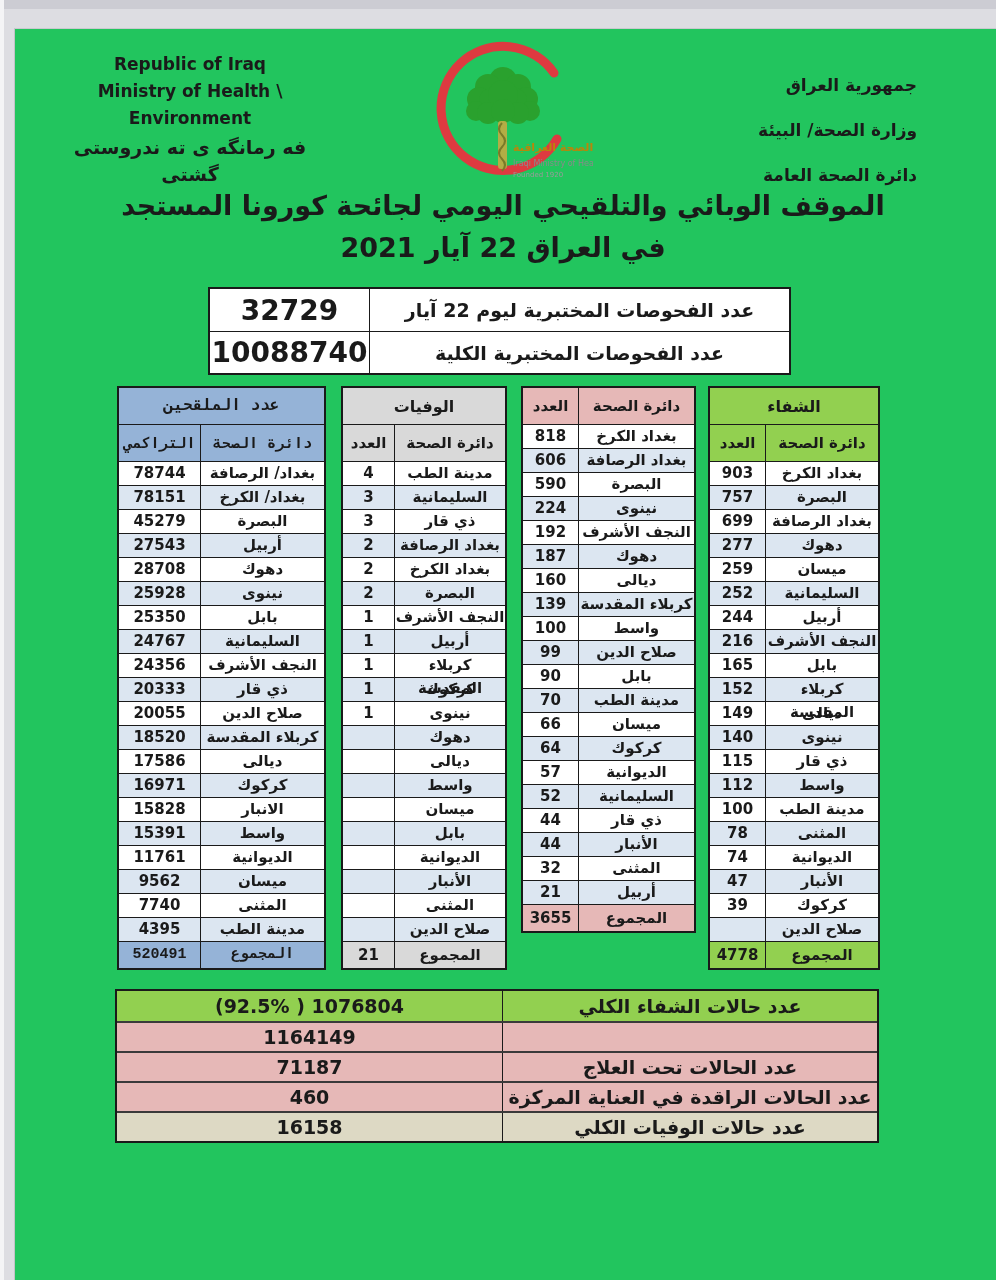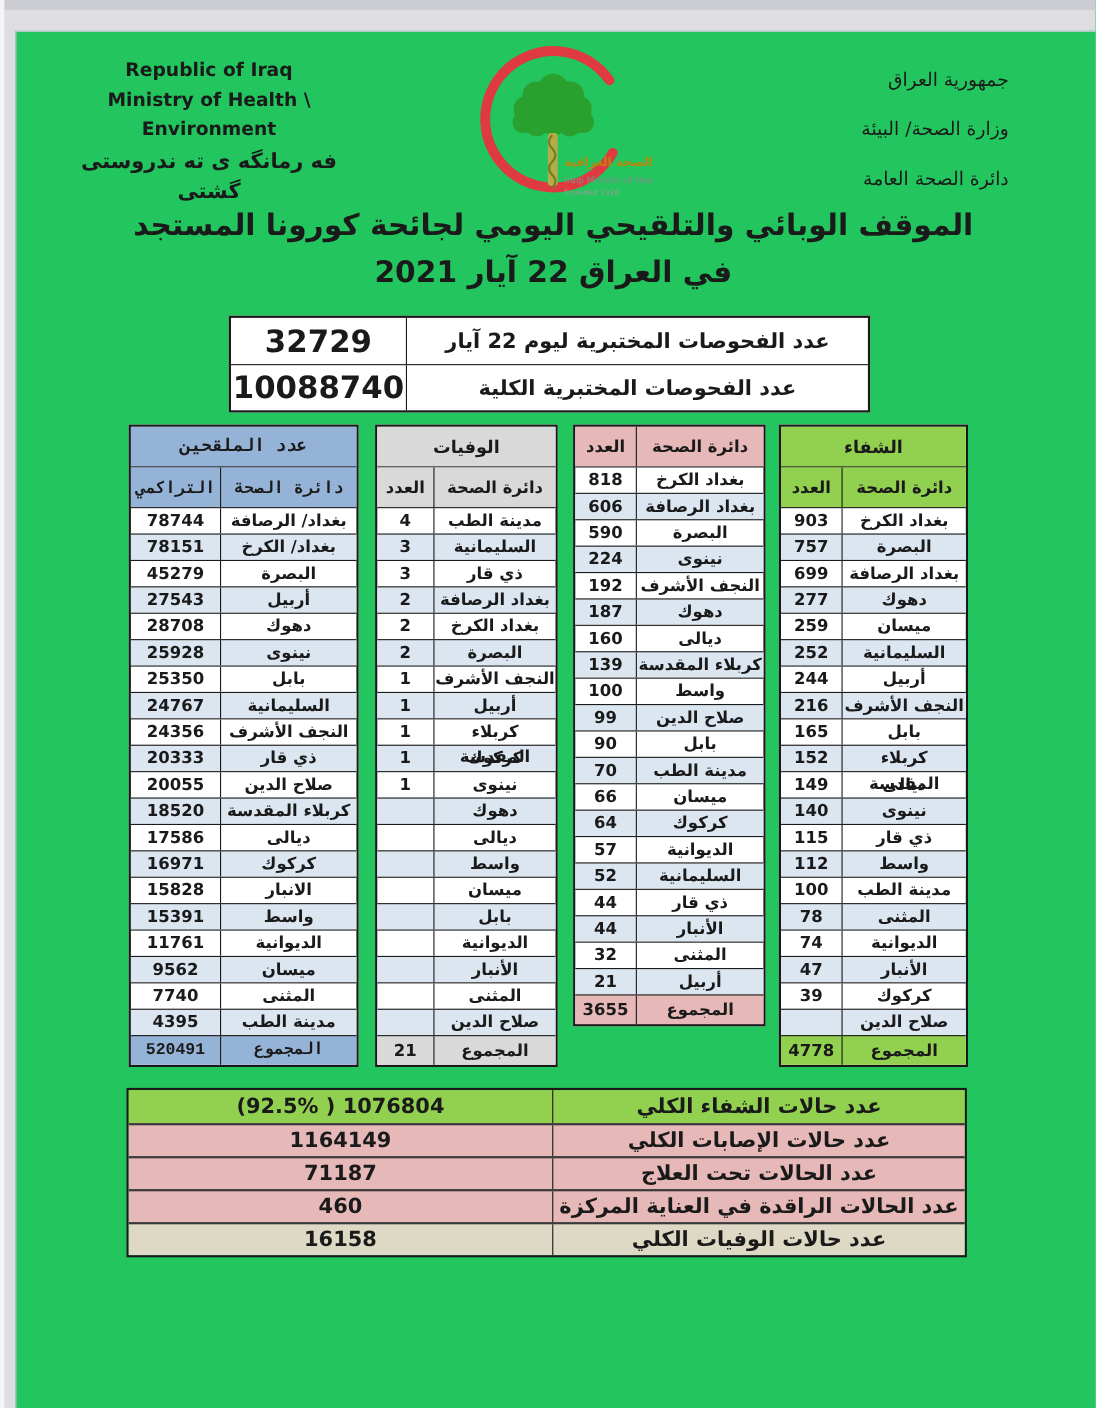--- a/index.html
+++ b/index.html
@@ -7,22 +7,22 @@
        background:#dddde2;font-family:"DejaVu Sans",sans-serif;color:#1a1a1a;}
   .edge-top{position:absolute;left:0;top:0;width:996px;height:9px;background:#ccccd3;}
   .edge-left-white{position:absolute;left:0;top:0;width:4px;height:1280px;background:#f4f4f6;}
   .page{position:absolute;left:14px;top:28px;width:976px;height:1252px;background:#22c55e;
         border-left:1px solid #c2c2c8;border-top:1px solid #c9c9cf;padding-left:24px;}
 
   
   .hdr-en{position:absolute;left:30px;top:22px;width:290px;text-align:center;
           font-weight:bold;font-size:17px;line-height:27px;}
   .hdr-en .ku{font-size:19px;direction:rtl;margin-top:2px;}
-  .hdr-ar{position:absolute;right:98px;top:22px;direction:rtl;
-          font-weight:normal;font-size:17px;line-height:45px;}
+  .hdr-ar{position:absolute;right:98px;top:34px;direction:rtl;
+          font-weight:bold;font-size:17px;line-height:45px;}
   .logo{position:absolute;left:398px;top:0px;}
 
   
   .title{position:absolute;left:0;top:156px;width:976px;text-align:center;direction:rtl;
          font-weight:bold;font-size:27px;line-height:42px;}
 
   
   .tests{position:absolute;left:193px;top:258px;width:579px;border:2px solid #1a1a1a;background:#fff;}
   .tests-row{display:flex;height:42px;box-sizing:border-box;}
   .tests-row + .tests-row{border-top:1px solid #1a1a1a;}
@@ -498,21 +498,20 @@
       </div>
   </div>
 
   <div class="summary">
       <div class="srow th-green">
         <div class="sval">(92.5% ) 1076804</div>
         <div class="slabel">عدد حالات الشفاء الكلي</div>
       </div>
       <div class="srow th-pink">
         <div class="sval">1164149</div>
-        <div class="slabel">عدد حالات الإصابات الكلي</div>
       </div>
       <div class="srow th-pink">
         <div class="sval">71187</div>
         <div class="slabel">عدد الحالات تحت العلاج</div>
       </div>
       <div class="srow th-pink">
         <div class="sval">460</div>
         <div class="slabel">عدد الحالات الراقدة في العناية المركزة</div>
       </div>
       <div class="srow th-beige">

